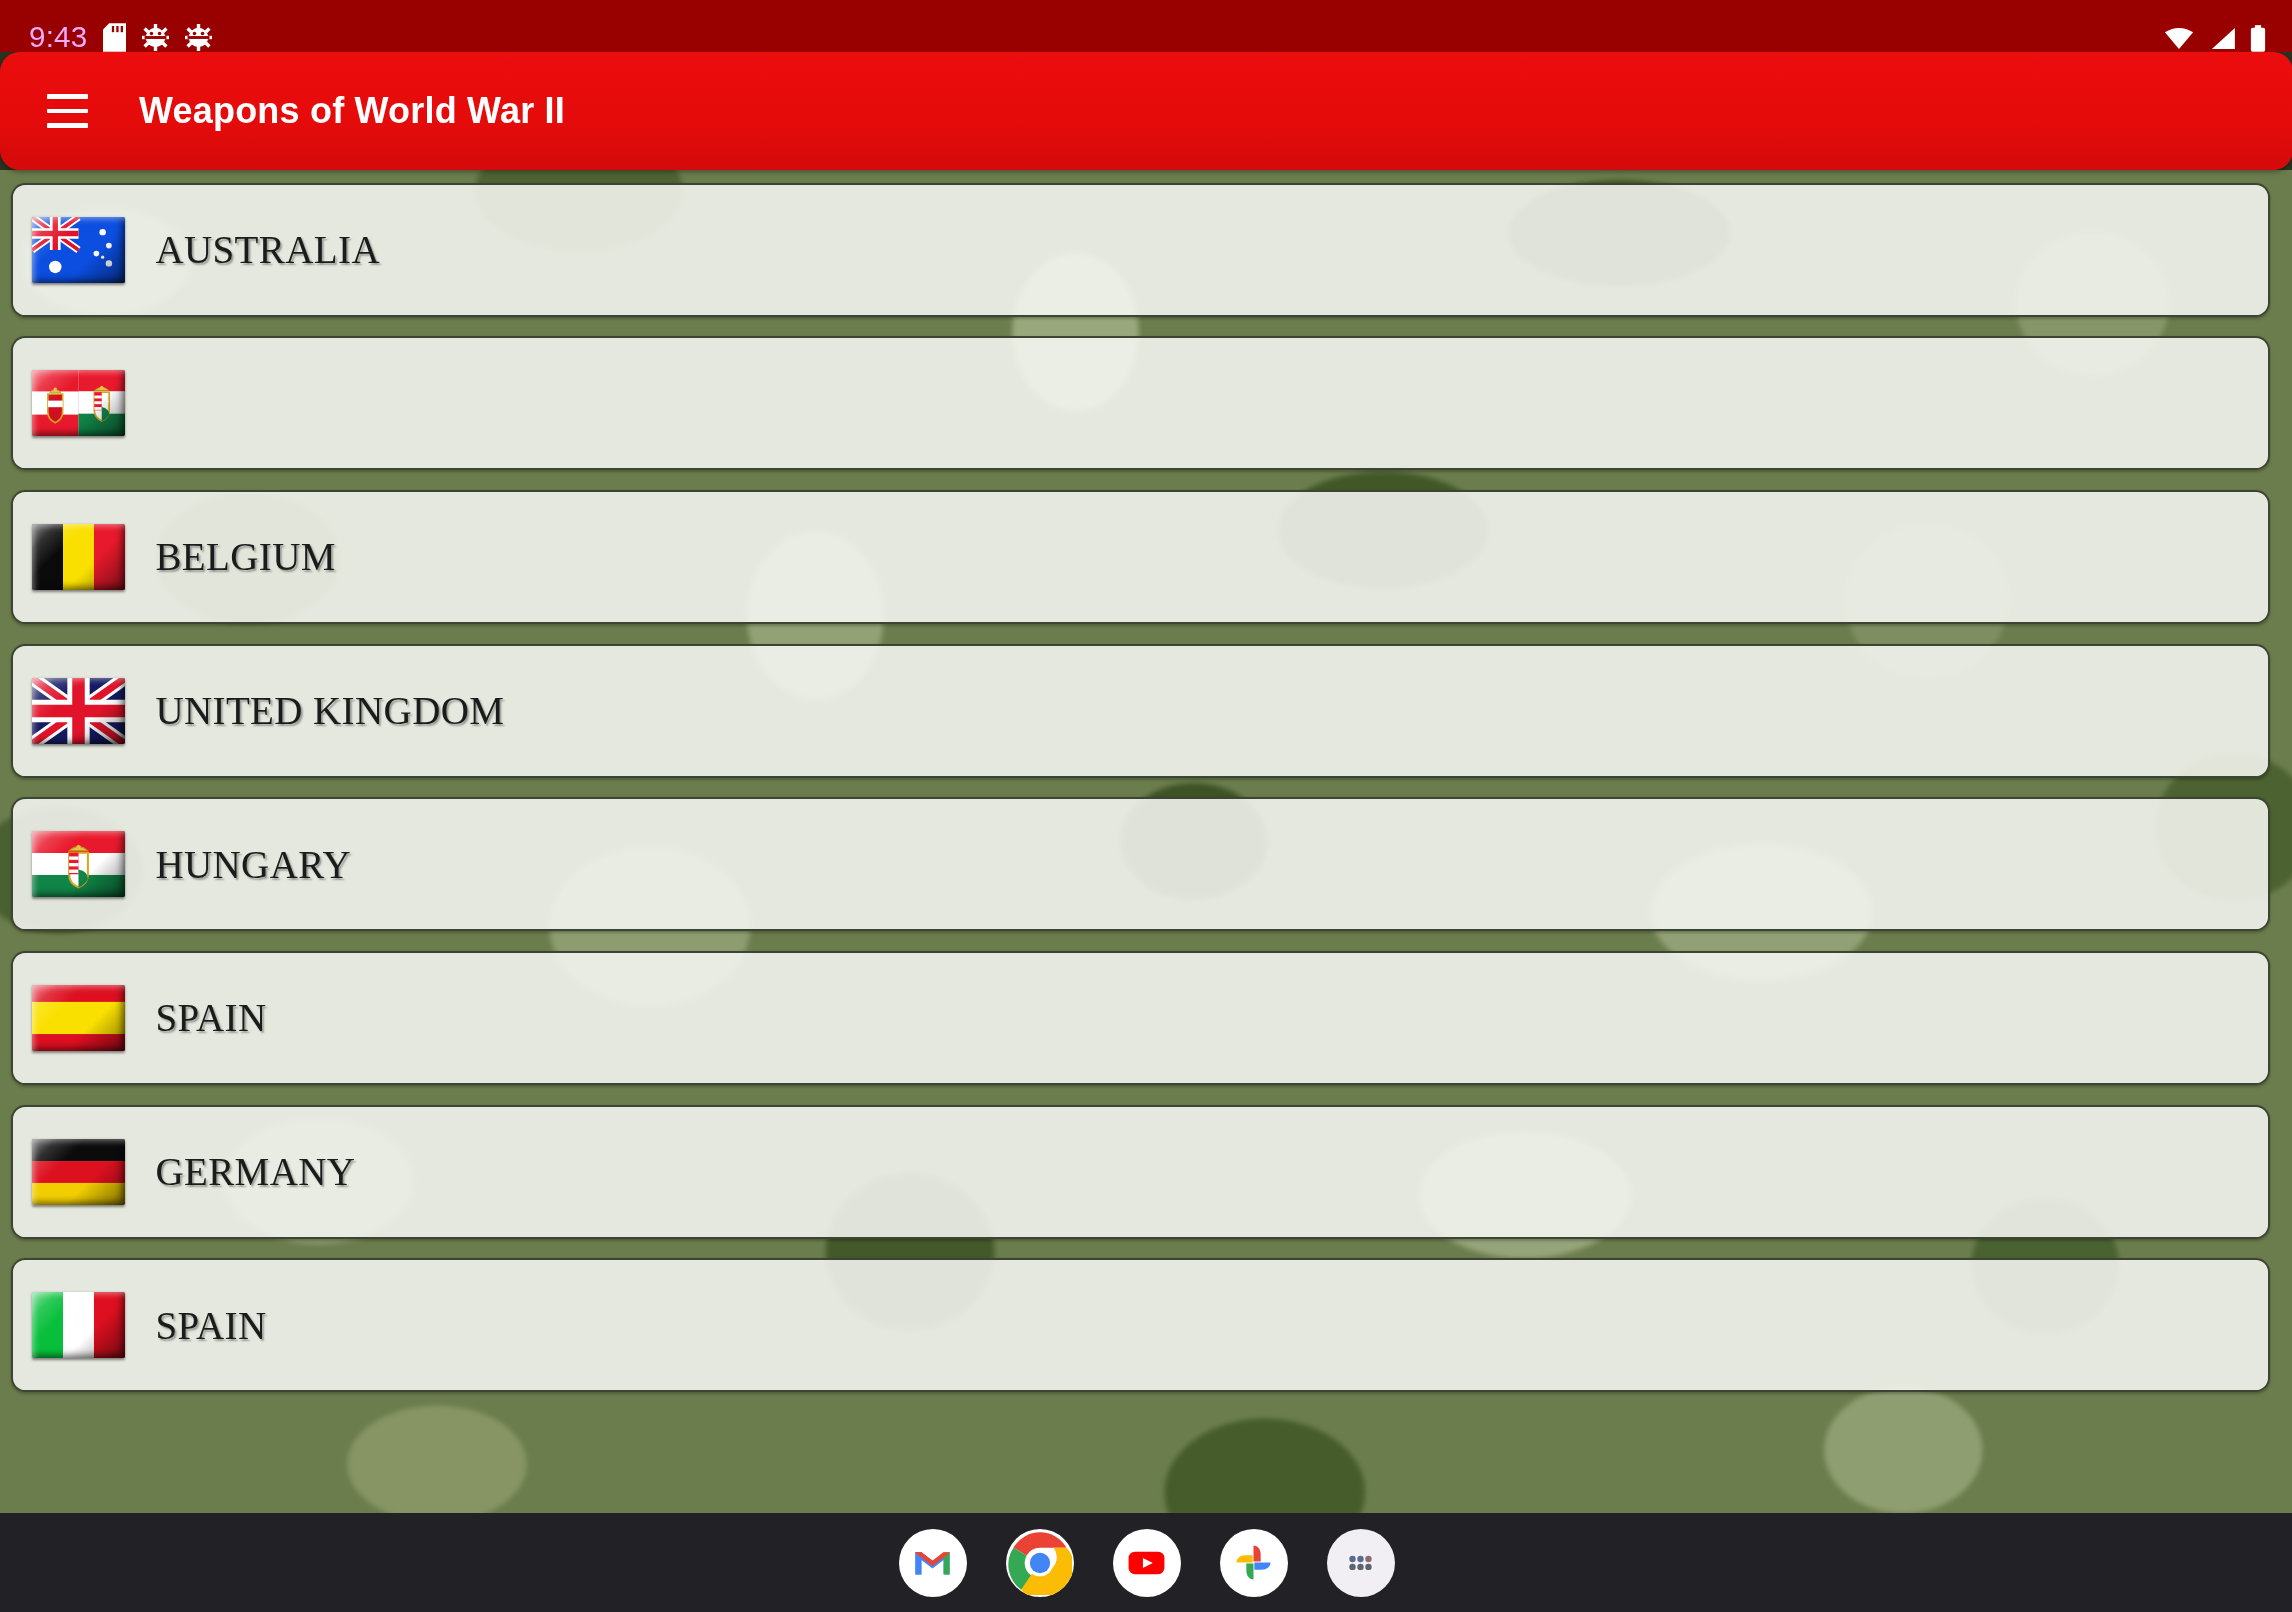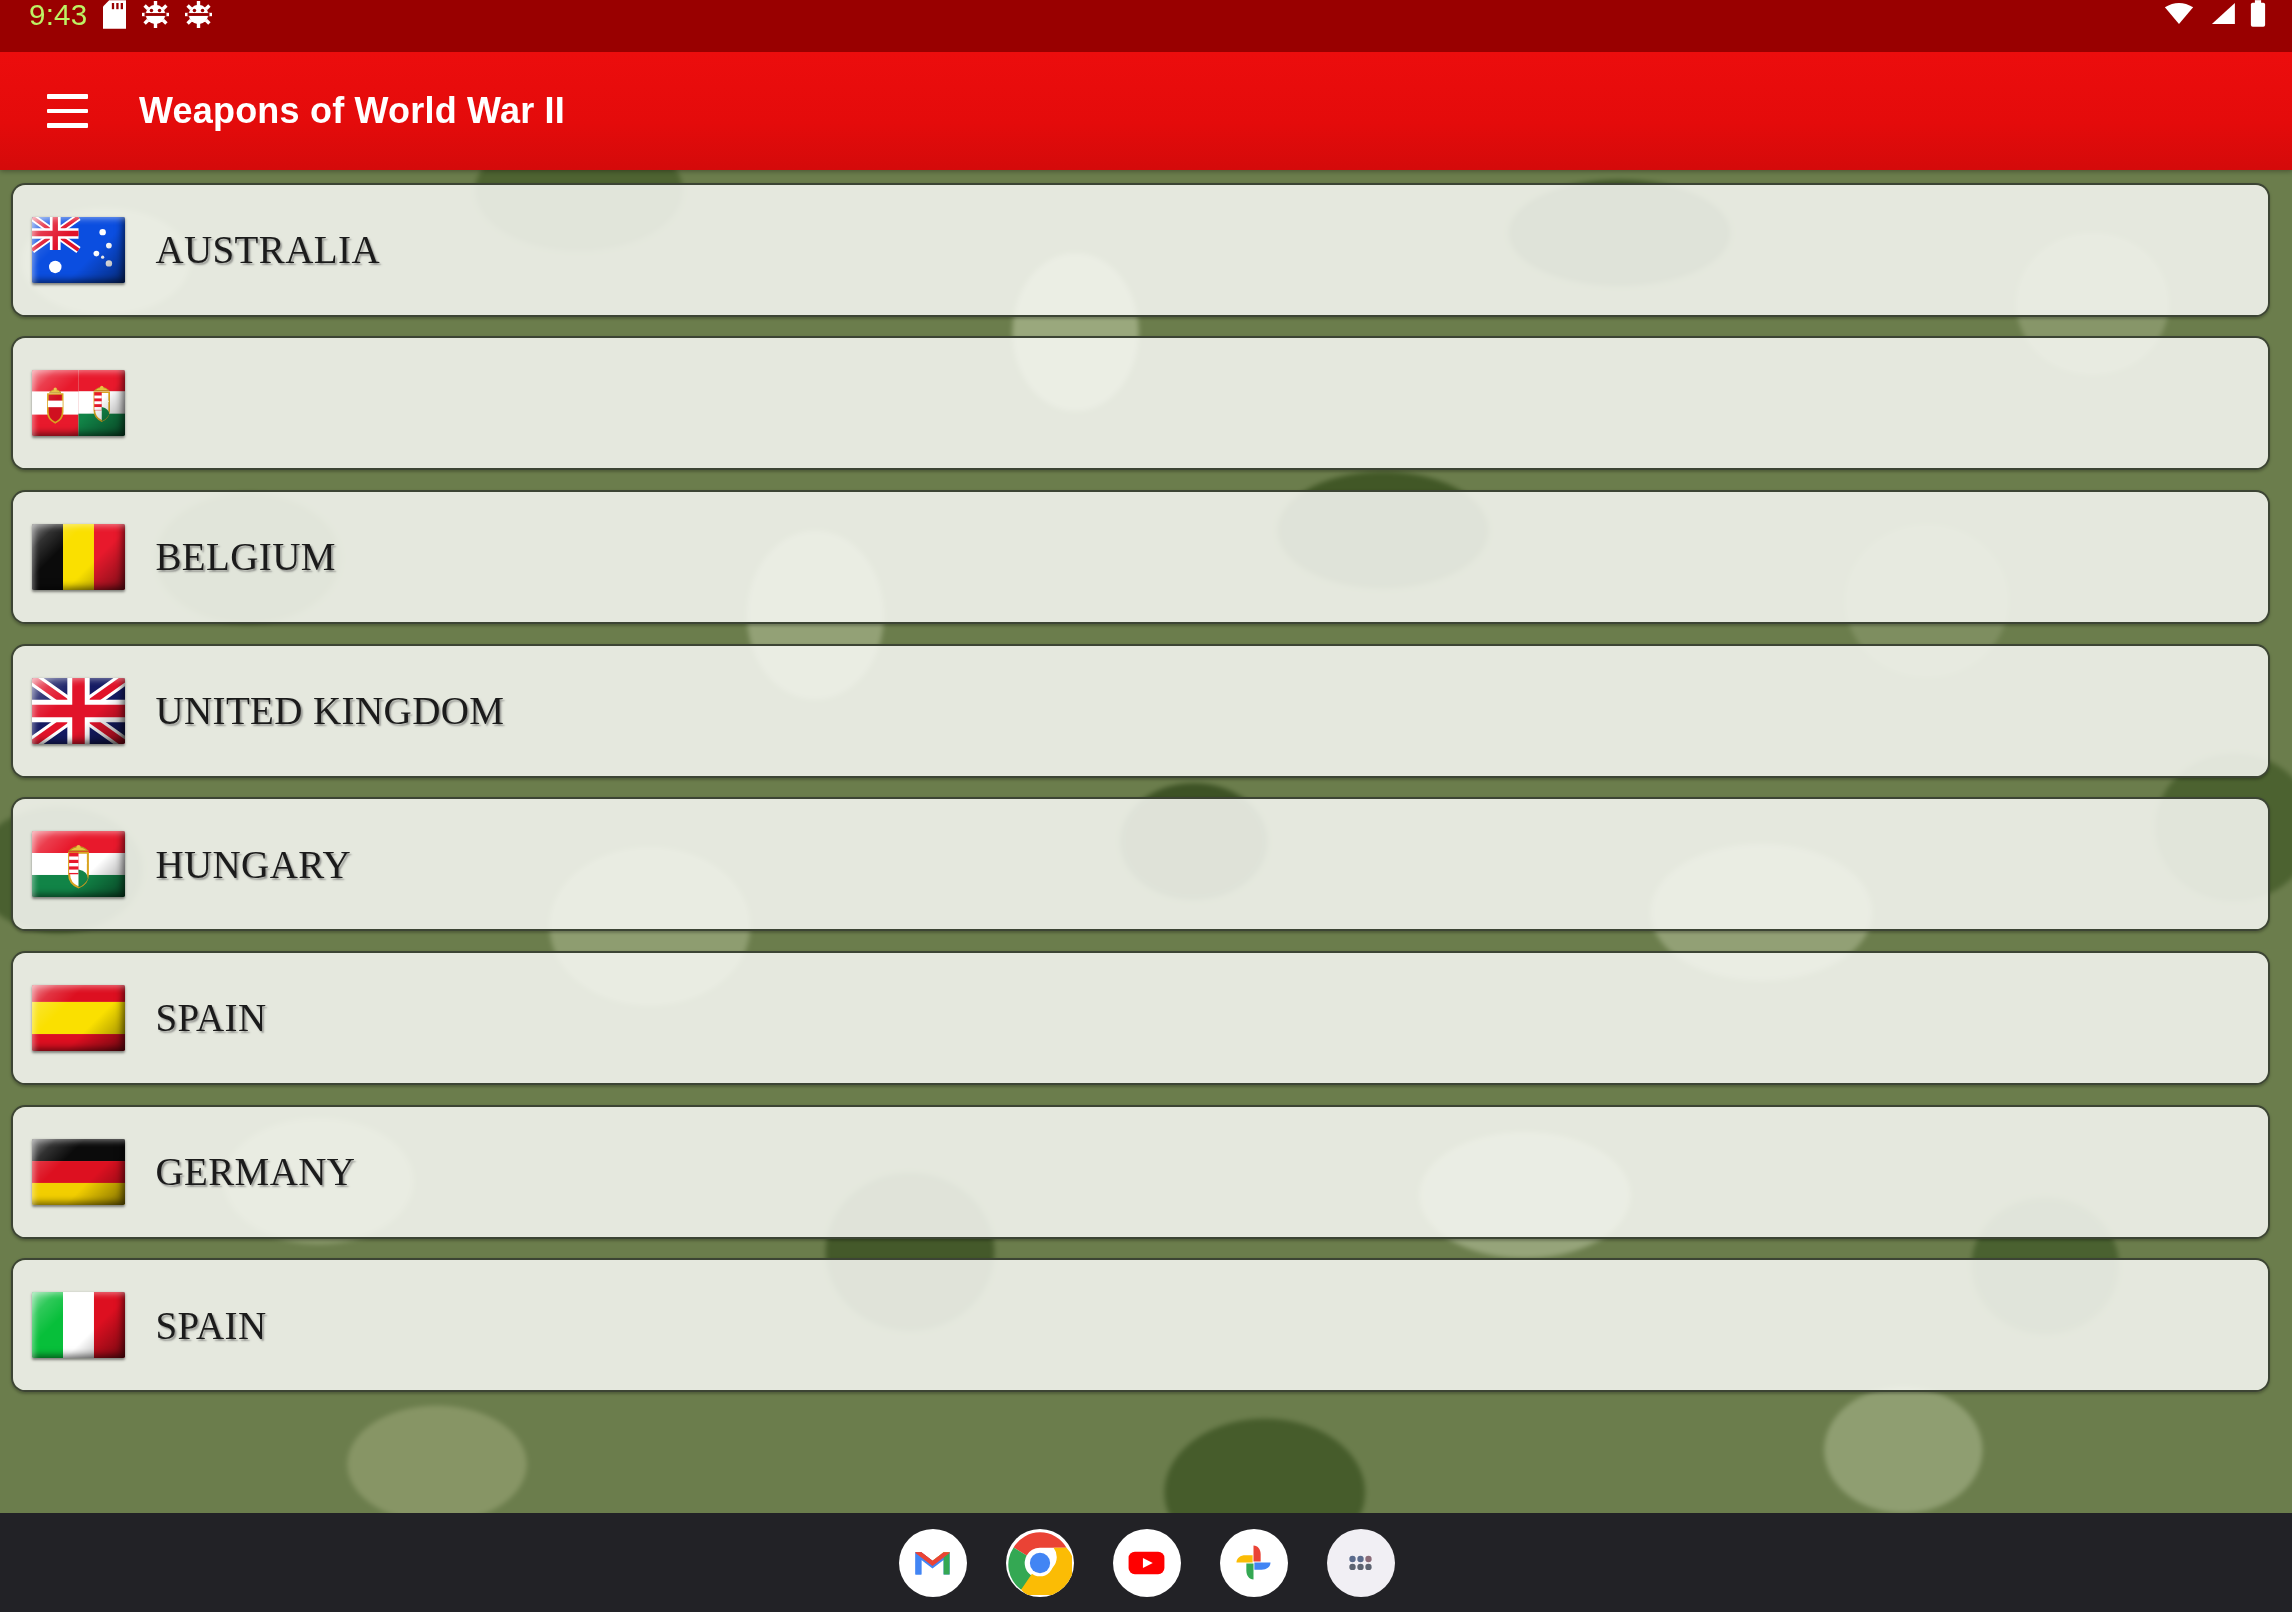--- a/index.html
+++ b/index.html
@@ -9,35 +9,36 @@
     font-family:"Liberation Sans", sans-serif;
     background:#2a3320;
   }
 
   #app { position:relative; width:2293px; height:1612px; overflow:hidden; }
 
   
   .statusbar{
     position:relative; height:52px; width:100%;
     background:#990000;
-    display:flex; align-items:flex-start;
+    display:flex; align-items:flex-end;
     padding:0 27px 0 29px;
-    color:#bef264; z-index:40;
+    color:#f0abfc; z-index:40;
   }
   .sb-left{ display:flex; align-items:center; gap:16px; }
   .sb-time{ font-size:29.6px; font-weight:400; letter-spacing:0.2px; line-height:1; }
   .sb-right{ margin-left:auto; display:flex; align-items:center; gap:14.3px; }
   .ic{ display:block; }
 
   
   .appbar{
     position:relative; height:118px; width:100%;
     background:linear-gradient(180deg,#ec0d0d 0%, #e40b0b 60%, #d40a0a 100%);
     display:flex; align-items:center; z-index:30;
     box-shadow:0 1.8px 5.4px rgba(0,0,0,.35);
+    border-radius:20px;
   }
   .hamburger{
     width:66px; height:66px; margin-left:34px;
     display:flex; flex-direction:column; justify-content:center;
     align-items:center; gap:9.9px; cursor:pointer;
   }
   .hamburger span{ display:block; width:41px; height:4.5px; background:#fff; border-radius:0.9px; }
   .apptitle{
     margin-left:39px; color:#fff;
     font-size:36px; font-weight:bold; letter-spacing:0.2px;

